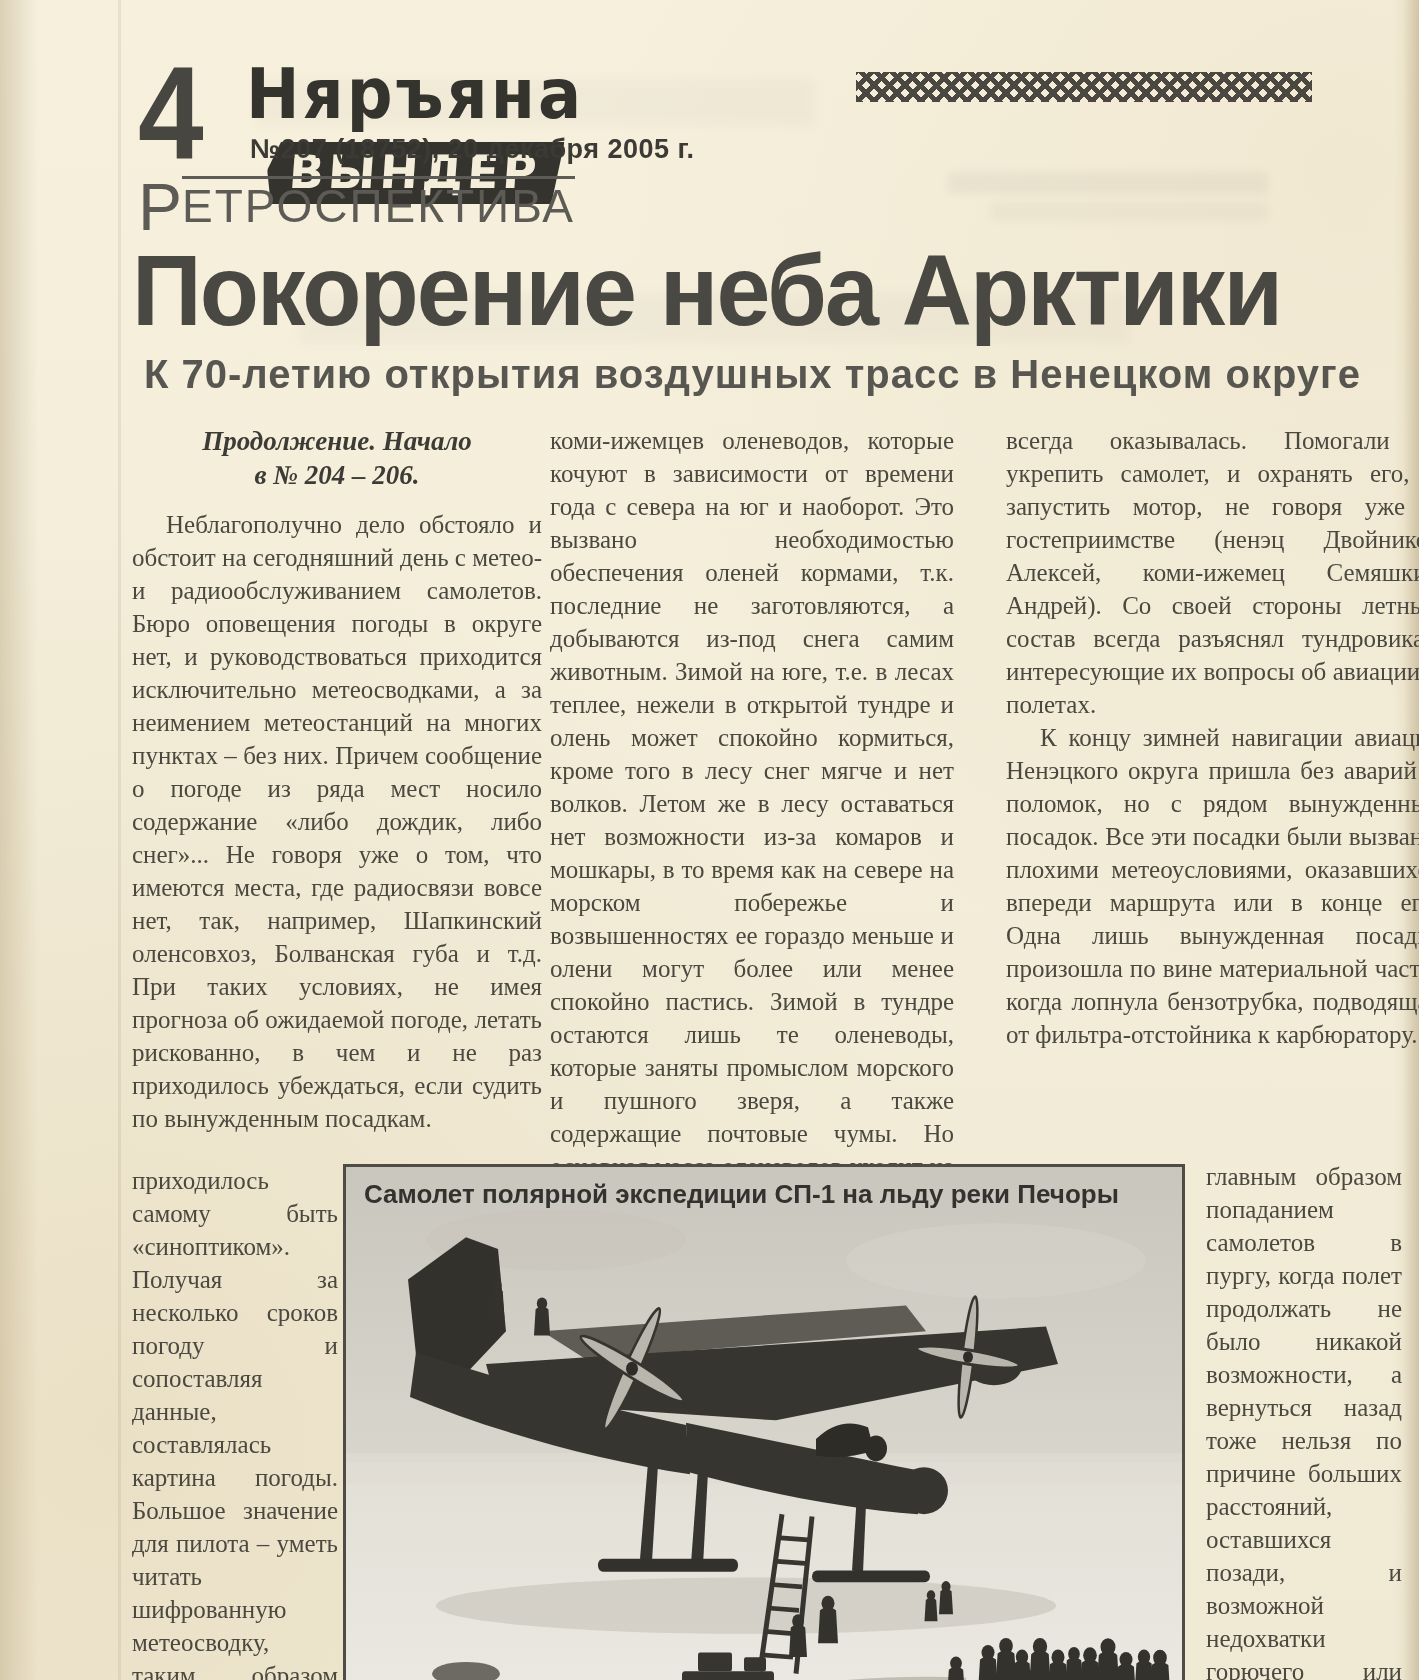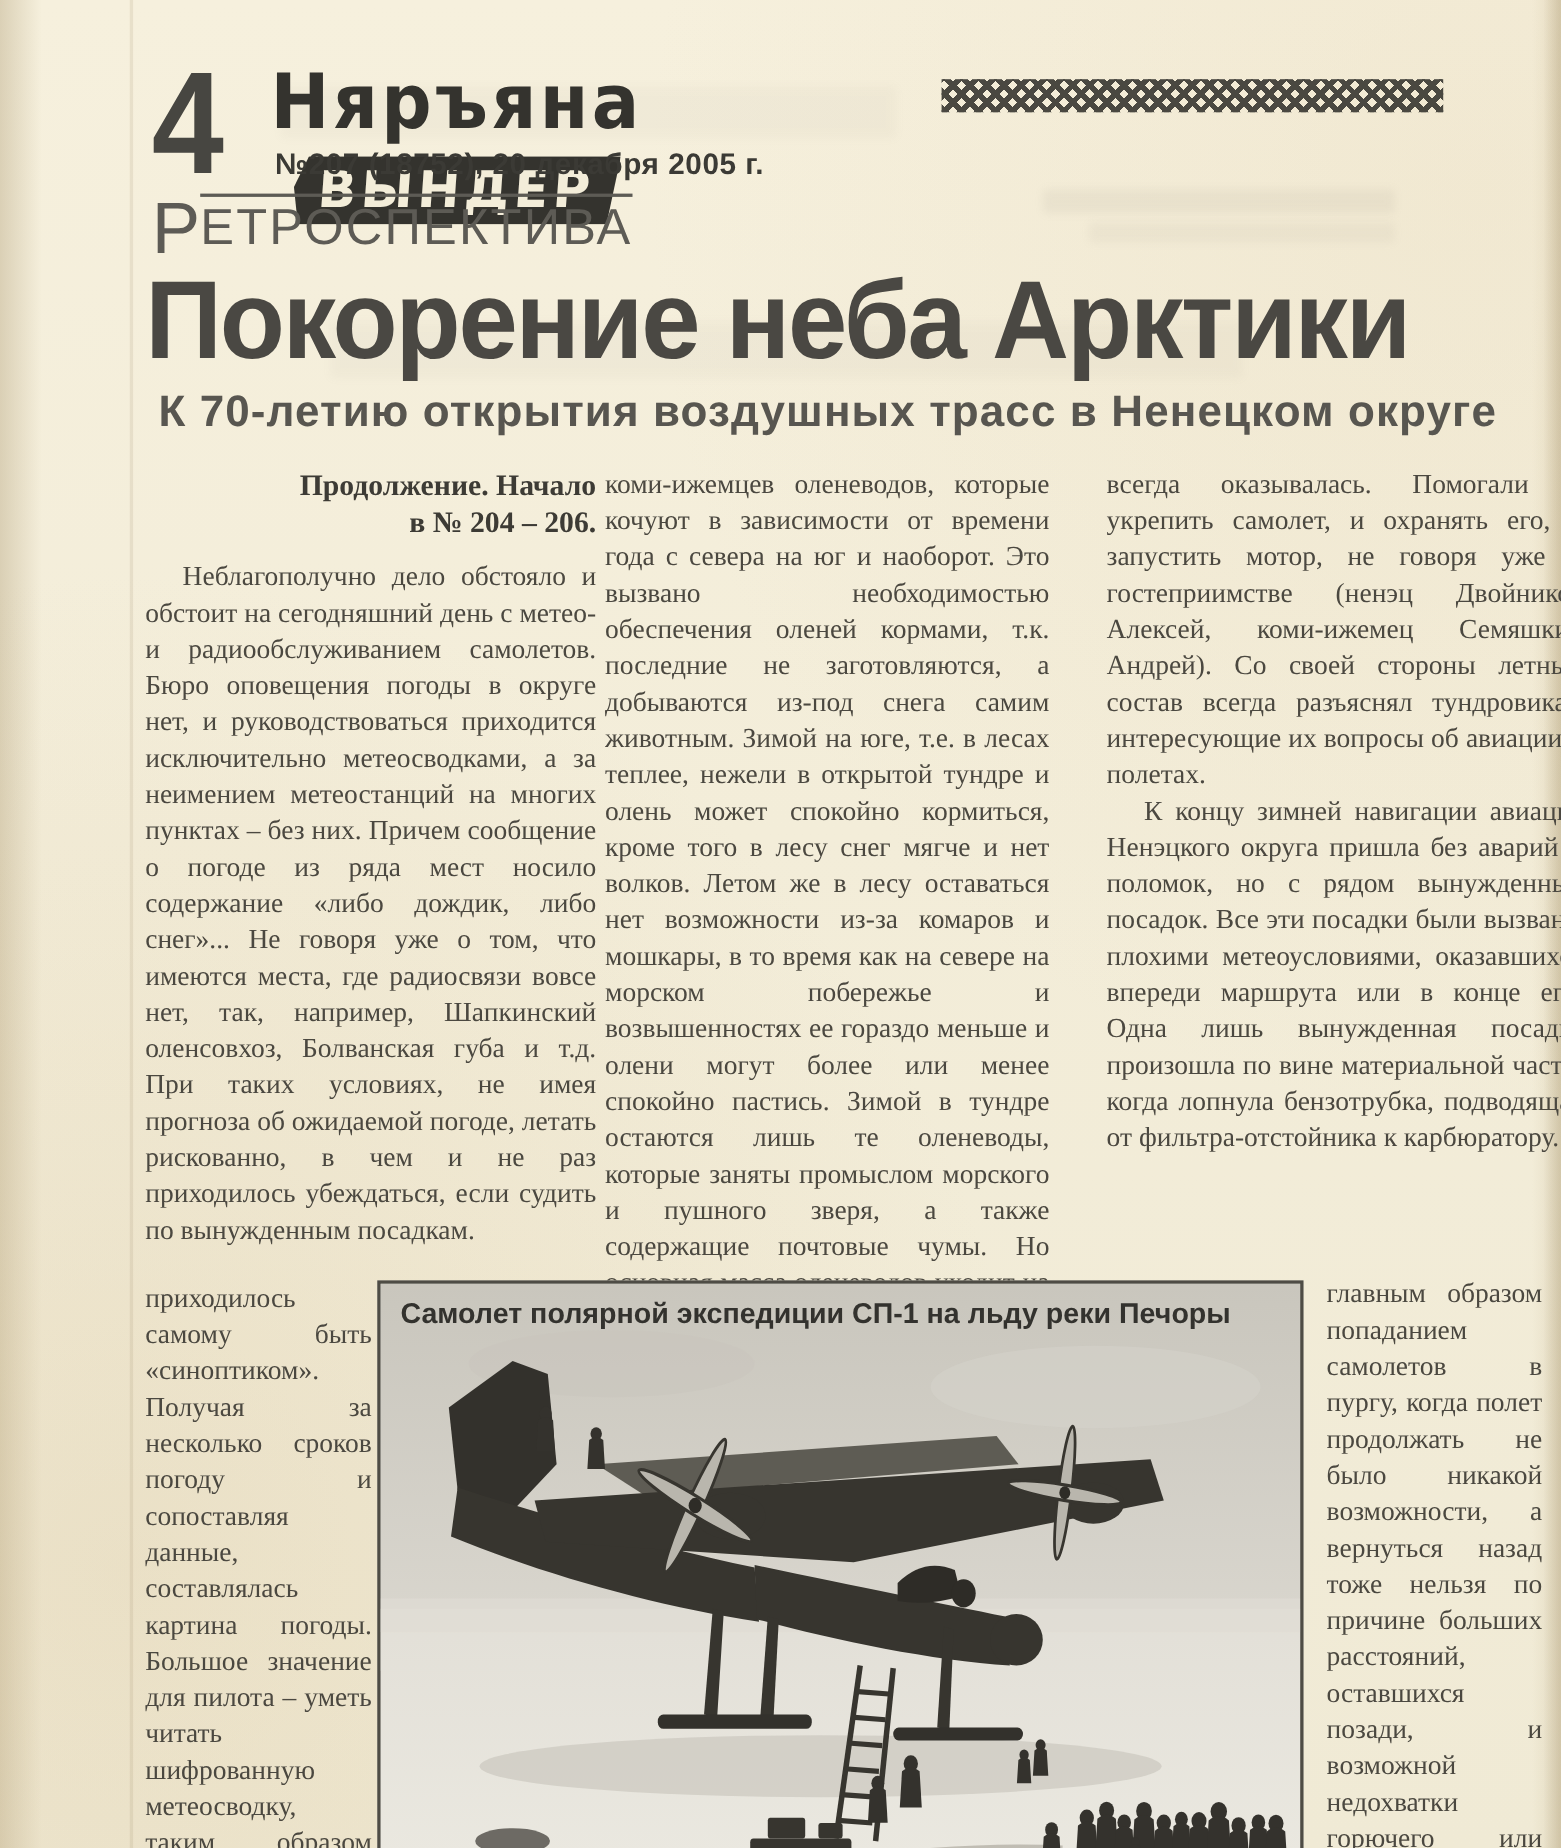--- a/index.html
+++ b/index.html
@@ -44,22 +44,22 @@
     font-family:"Liberation Sans",sans-serif;font-weight:bold;font-size:97px;line-height:1;
     letter-spacing:-2px;color:#4a4843;transform:scaleY(1.04);transform-origin:top left;}
   .subheadline{position:absolute;left:144px;top:352px;margin:0;width:1280px;
     font-family:"Liberation Sans",sans-serif;font-weight:bold;font-size:40px;line-height:1.1;
     letter-spacing:1px;color:#585650;}
 
   .col{position:absolute;overflow:hidden;font-size:25px;line-height:33px;color:#4b4840;
     text-align:justify;}
   .col p{margin:0;hyphens:auto;-webkit-hyphens:auto;}
   .pi{text-indent:34px;}
-  .lead{font-weight:bold;font-size:27px;line-height:34px;white-space:pre-line;
-    color:#3d3b35;text-align:right;margin:0 0 16px 0 !important;}
+  .lead{font-weight:bold;font-style:italic;font-size:27px;line-height:34px;white-space:pre-line;
+    color:#3d3b35;text-align:center;margin:0 0 16px 0 !important;}
   .col1{left:132px;top:424px;width:410px;height:742px;}
   .col2{left:550px;top:424px;width:404px;height:742px;}
   .col3{left:1006px;top:424px;width:434px;height:742px;}
   .col1n{left:132px;top:1164px;width:206px;height:516px;}
   .col3n{left:1206px;top:1160px;width:196px;height:520px;}
 
   .photo{position:absolute;left:343px;top:1164px;width:842px;height:576px;margin:0;
     border:3px solid #4e4c45;box-sizing:border-box;background:#d8d5cc;}
   .photo svg{display:block;width:100%;height:100%;}
   .caption{position:absolute;left:18px;top:12px;font-family:"Liberation Sans",sans-serif;

